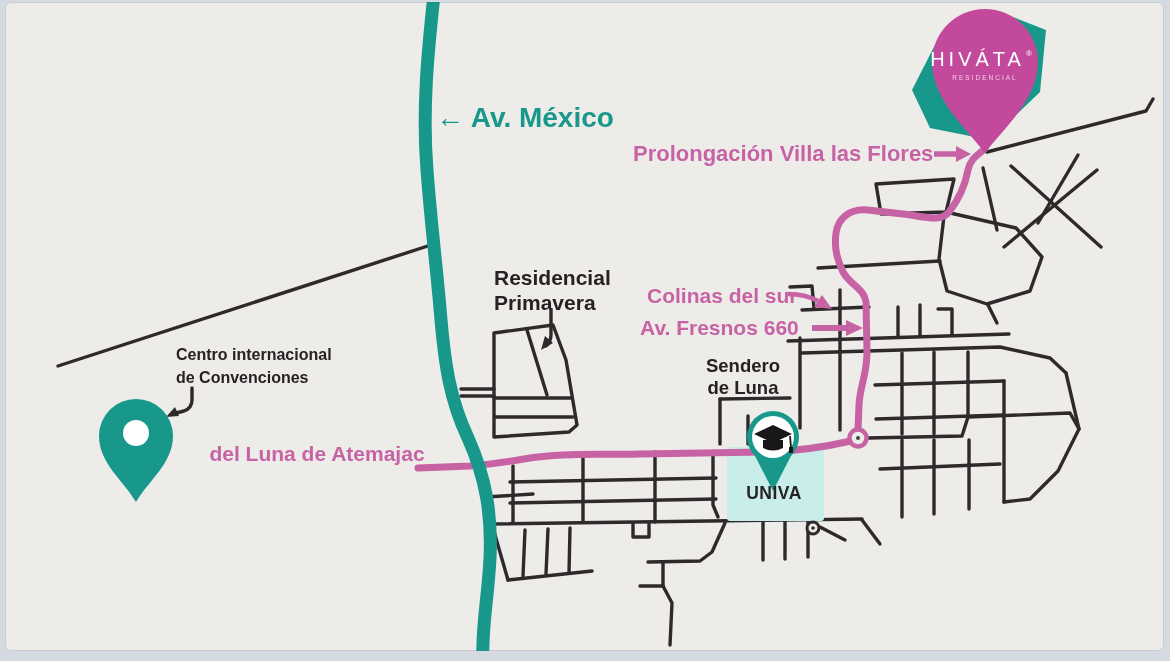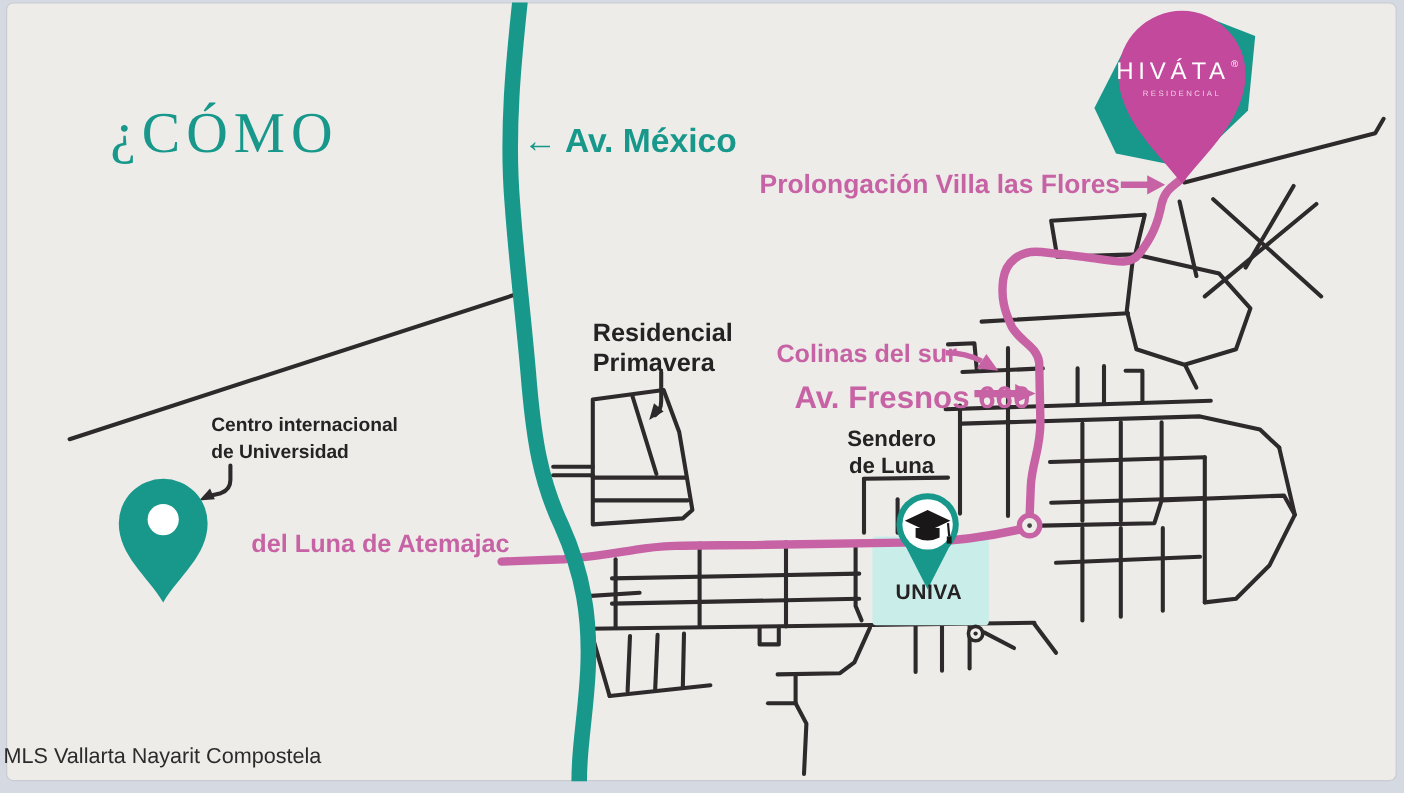--- a/index.html
+++ b/index.html
@@ -21,21 +21,21 @@
     color:var(--teal,#17988b);
     font-size:48px;letter-spacing:5px;line-height:80px;
     text-align:center;width:250px;left:62px;top:72px;
   }
   .teal-road-label{left:436px;top:102px;font-size:28px;font-weight:700;color:var(--teal,#17988b);}
   .pink{color:var(--pink,#c763a5);font-weight:700;}
   .blk{color:var(--text-dark,#262223);font-weight:700;}
   .prolongacion{left:633px;top:141px;font-size:22px;}
   .residencial{left:494px;top:265px;font-size:21px;line-height:25px;}
   .colinas{left:647px;top:284px;font-size:21px;}
-  .fresnos{left:662px;top:316px;font-size:26px;}
+  .fresnos{left:640px;top:316px;font-size:21px;}
   .centro{left:176px;top:343px;font-size:16px;line-height:23px;}
   .calle{left:198px;top:441px;width:238px;text-align:center;font-size:21px;line-height:26px;}
   .sendero{left:697px;top:355px;width:92px;text-align:center;font-size:18.5px;line-height:22px;}
   .univa-label{left:726px;top:483px;width:96px;text-align:center;font-size:17.5px;letter-spacing:.5px;}
   .watermark{left:3px;top:620px;font-size:18px;font-weight:400;color:var(--watermark-color,#2b2b2b);}
   .st{fill:none;stroke:var(--street,#2e2a2b);stroke-width:3.4;stroke-linecap:round;stroke-linejoin:round;}
 </style>
 </head>
 <body>
 
@@ -185,46 +185,44 @@
         <path d="M 763,440 L 763,448 Q 773,453 783,448 L 783,440 Z"></path>
         <polyline points="790,436 791,447" fill="none" stroke="#1a1718" stroke-width="1.8"></polyline>
         <rect x="789" y="447" width="4" height="6"></rect>
       </g>
     </g>
   </g>
 </svg>
 
 <div class="overlay">
   <div class="lbl title">
-    <div>¿CÓMO</div>
   </div>
 
   <div class="lbl pink prolongacion">Prolongación Villa las Flores</div>
 
   <div class="lbl teal-road-label">← Av. México</div>
 
   <div class="lbl blk residencial">
     <div>Residencial</div>
     <div>Primavera</div>
   </div>
 
   <div class="lbl pink colinas">Colinas del sur</div>
 
   <div class="lbl pink fresnos">Av. Fresnos 660</div>
 
   <div class="lbl blk centro">
     <div>Centro internacional</div>
-    <div>de Universidad</div>
+    <div>de Convenciones</div>
   </div>
 
   <div class="lbl pink calle">
     <div>del Luna de Atemajac</div>
   </div>
 
   <div class="lbl blk sendero">
     <div>Sendero</div>
     <div>de Luna</div>
   </div>
 
   <div class="lbl blk univa-label">UNIVA</div>
 
-  <div class="lbl watermark">MLS Vallarta Nayarit Compostela</div>
 </div>
 
 </body></html>

